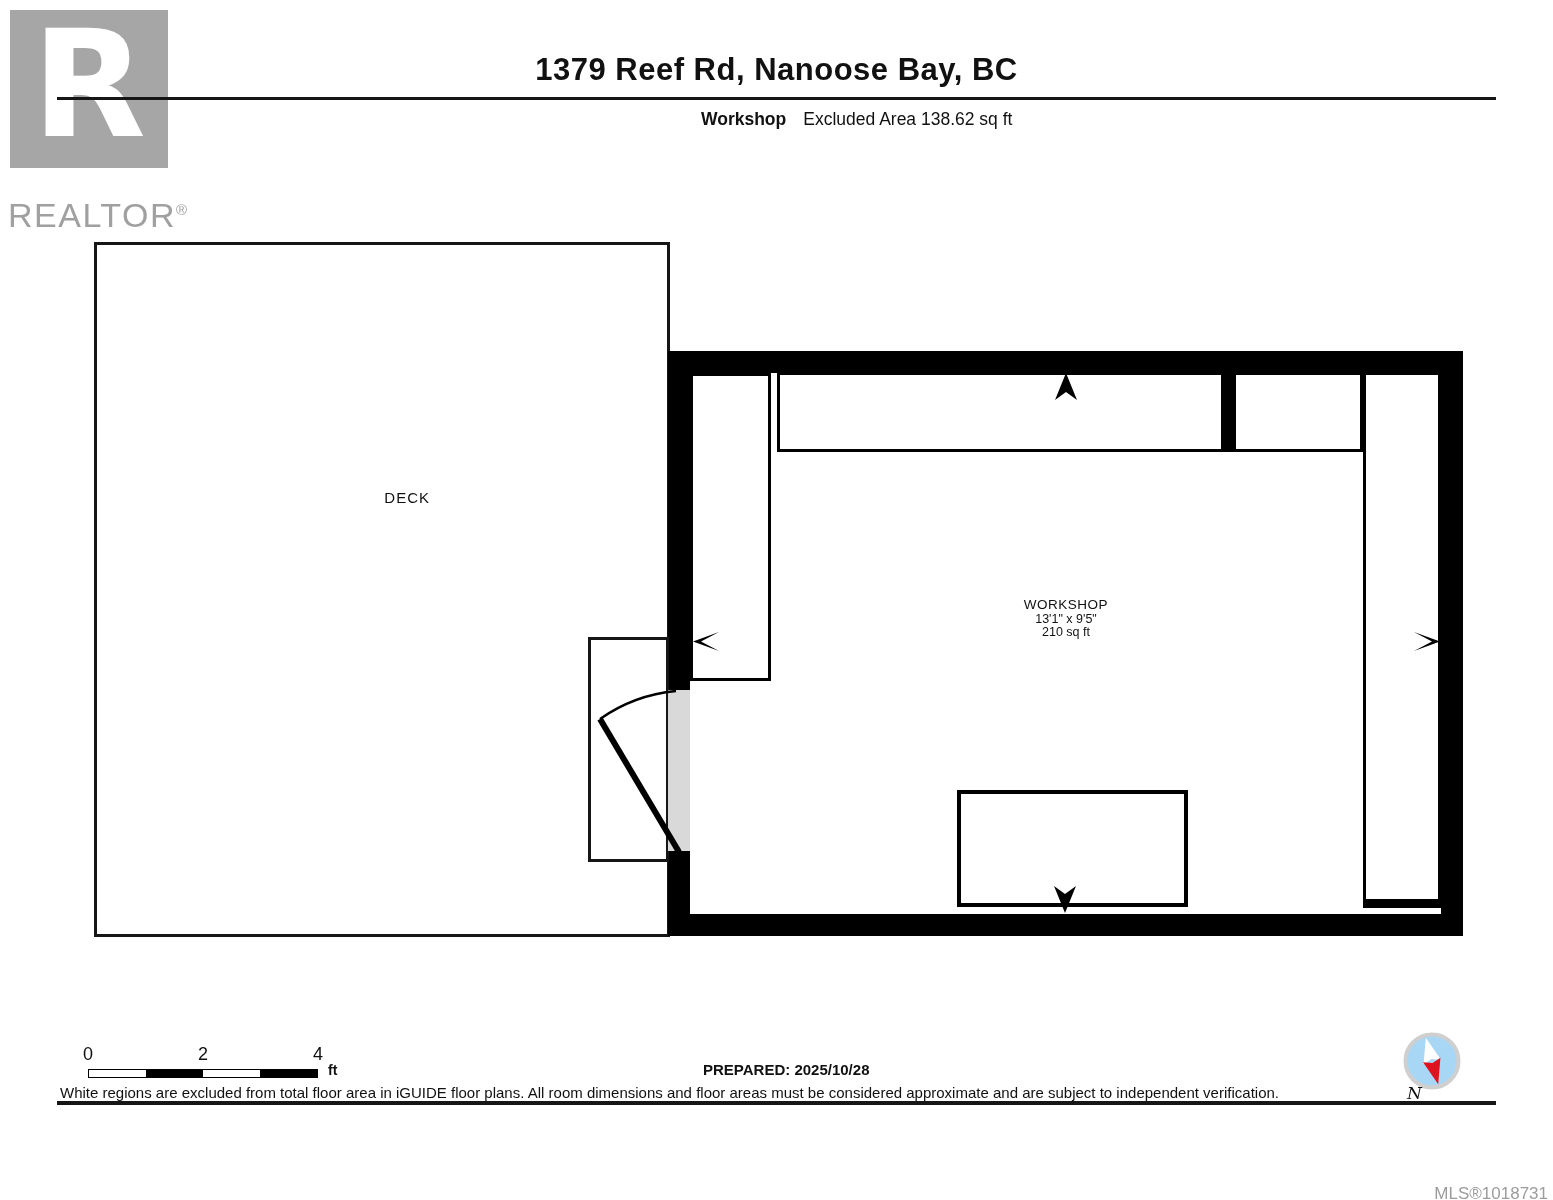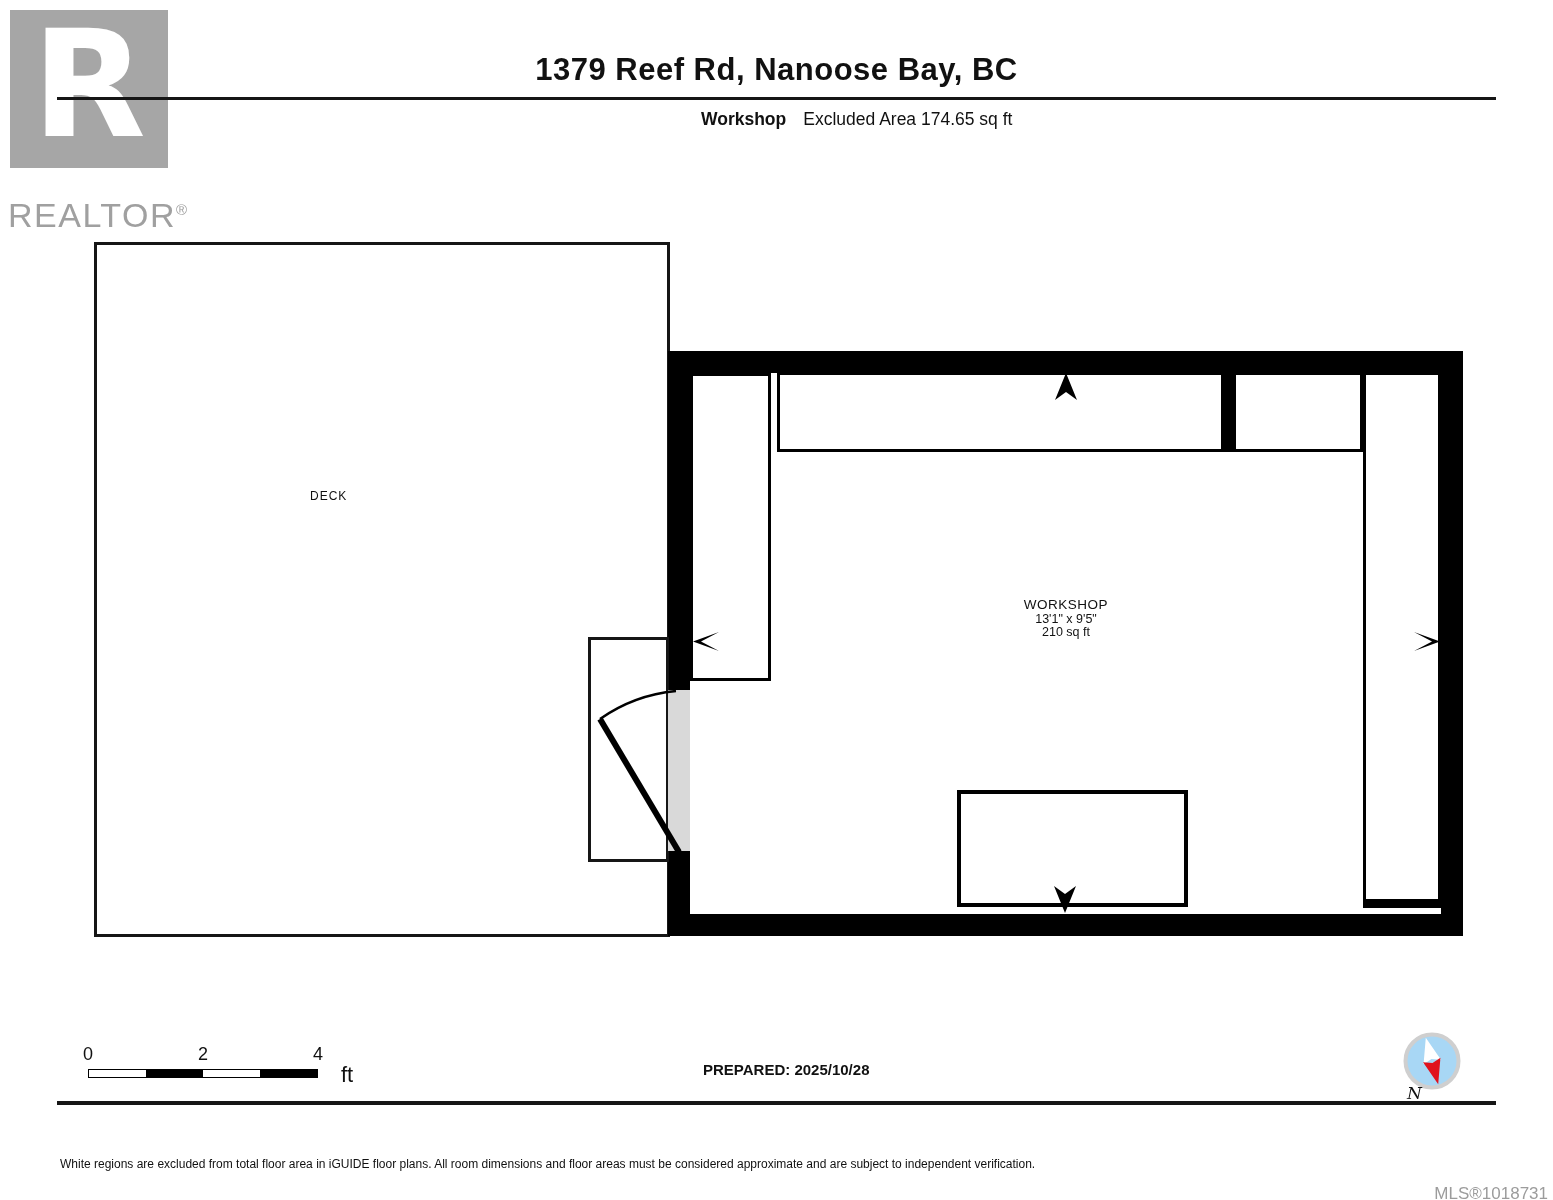--- a/index.html
+++ b/index.html
@@ -15,22 +15,22 @@
   .brand sup{font-size:15px;}
   .page-title{position:absolute;left:0;top:52px;width:1553px;text-align:center;
               font-size:31px;font-weight:bold;letter-spacing:.5px;}
   .header-line{position:absolute;left:57px;top:97px;width:1439px;height:3px;background:#161616;}
   .subtitle{position:absolute;left:701px;top:109px;display:flex;gap:17px;font-size:17.5px;white-space:nowrap;}
   .subtitle .floor{font-weight:bold;}
 
   
   .deck{position:absolute;left:94px;top:242px;width:576px;height:695px;
         border:3px solid #161616;box-sizing:border-box;background:#fff;}
-  .deck-label{position:absolute;left:310px;top:489px;width:120px;text-align:left;
-              font-size:12px;letter-spacing:1px;}
+  .deck-label{position:absolute;left:310px;top:489px;width:120px;text-align:right;
+              font-size:15px;letter-spacing:1px;}
   .walls{position:absolute;left:668px;top:351px;width:795px;height:585px;
          border:22px solid #000;box-sizing:border-box;background:#fff;}
   .door-opening{position:absolute;left:668px;top:690px;width:22px;height:161px;background:#d9d9d9;}
   .vestibule{position:absolute;left:588px;top:637px;width:81px;height:225px;
              border:3px solid #161616;box-sizing:border-box;background:#fff;}
   .door-svg{position:absolute;left:560px;top:630px;}
 
   .furn{position:absolute;border:3px solid #000;box-sizing:border-box;background:#fff;}
   .counter-left{left:690px;top:373px;width:81px;height:308px;}
   .workbench-top{left:777px;top:372px;width:447px;height:80px;}
@@ -40,48 +40,48 @@
   .table{left:957px;top:790px;width:231px;height:117px;border-width:4px;}
 
   .arrow{position:absolute;}
   .room-label{position:absolute;left:966px;top:598px;width:200px;text-align:center;line-height:1.08;}
   .room-label .nm{font-size:13.5px;letter-spacing:.5px;}
   .room-label .dim,.room-label .ar{font-size:12.5px;}
 
   
   .tick{position:absolute;font-size:18px;width:30px;text-align:center;top:1044px;}
   .t0{left:73px;} .t2{left:188px;} .t4{left:303px;}
-  .unit{position:absolute;left:341px;top:1062px;font-size:22px;}
+  .unit{position:absolute;left:328px;top:1062px;font-size:14px;font-weight:bold;}
   .scalebar{position:absolute;left:88px;top:1069px;width:230px;height:9px;border:1.5px solid #000;
             box-sizing:border-box;display:flex;}
   .scalebar .seg{flex:1 1 0;}
   .seg.w{background:#fff;} .seg.b{background:#000;}
   .prepared{position:absolute;left:703px;top:1061px;font-size:15px;font-weight:bold;}
   .compass{position:absolute;left:1402px;top:1031px;}
   .north{position:absolute;left:1407px;top:1083px;font-family:"DejaVu Serif", serif;
          font-style:italic;font-size:17px;}
   .footer-line{position:absolute;left:57px;top:1101px;width:1439px;height:3.5px;background:#161616;}
-  .disclaimer{position:absolute;left:60px;top:1157px;width:1300px;font-size:12px;}
+  .disclaimer{position:absolute;left:60px;top:1084px;width:1300px;font-size:15px;}
   .mls{position:absolute;right:5px;top:1184px;font-size:17px;color:#9c9c9c;}
 </style>
 </head>
 <body>
 
 <div id="page">
 
   <div class="logo-box">
     <span class="logo-r">R</span>
   </div>
   <div class="brand"><span>REALTOR</span><sup>®</sup></div>
 
   <div class="page-title">1379 Reef Rd, Nanoose Bay, BC</div>
   <div class="header-line"></div>
   <div class="subtitle">
     <span class="floor">Workshop</span>
-    <span class="area">Excluded Area 174.65 sq ft</span>
+    <span class="area">Excluded Area 138.62 sq ft</span>
   </div>
 
   <div class="deck"></div>
   <div class="deck-label">DECK</div>
 
   <div class="walls"></div>
 
   <div class="furn counter-left"></div>
   <div class="furn workbench-top"></div>
   <div class="stub"></div>

